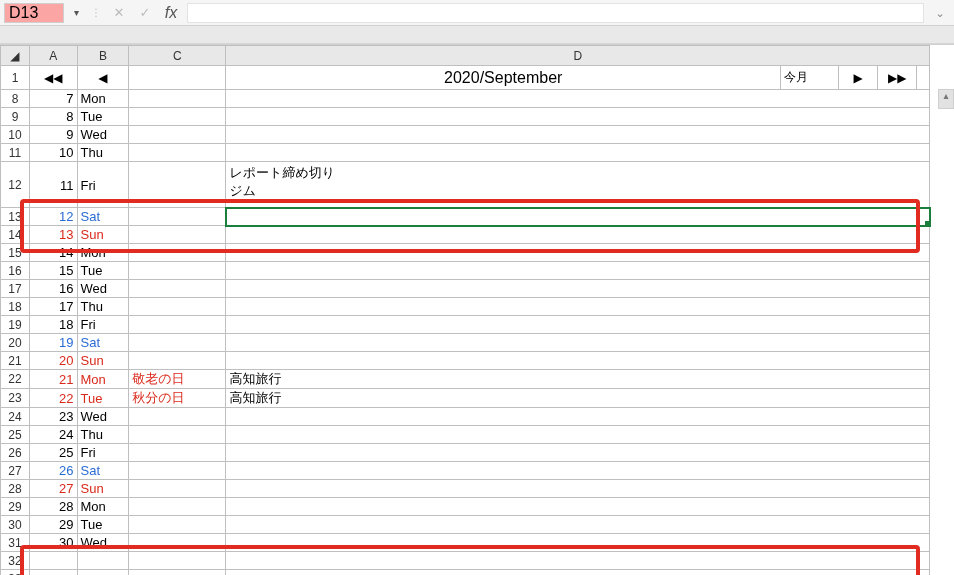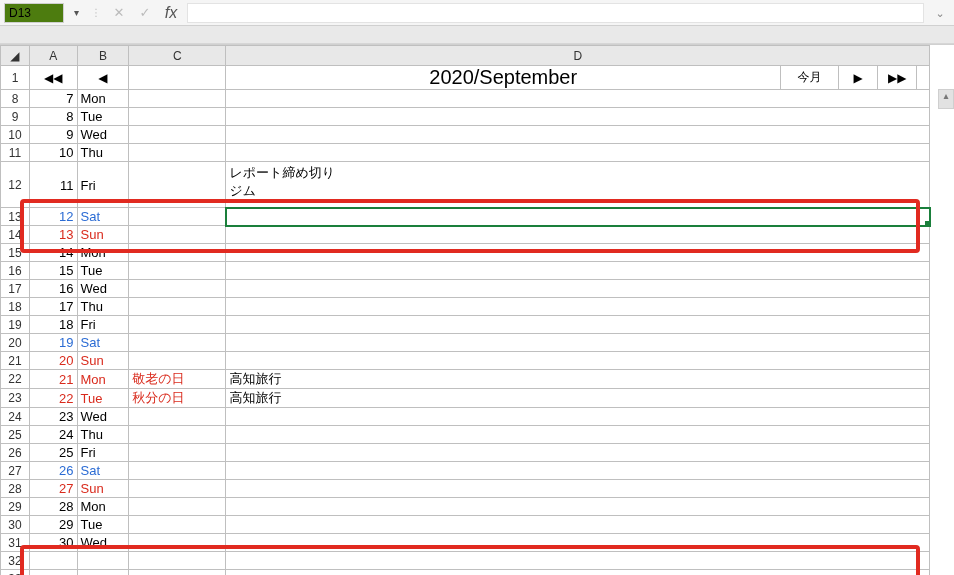--- a/index.html
+++ b/index.html
@@ -18,23 +18,23 @@
     align-items: center;
     background: #f5f5f5;
     height: 26px;
     border-bottom: 1px solid #d0d0d0;
     padding: 0 4px;
     gap: 6px;
   }
   .name-box {
     width: 60px;
     height: 20px;
-    background: #4d7c0f;
+    background: #fca5a5;
     border: 1px solid #cfcfcf;
-    font-size: 12px;
+    font-size: 16px;
     padding: 1px 4px;
     text-align: left;
   }
   .name-dd {
     font-size: 10px;
     color: #555;
     padding: 0 4px;
   }
   .sep { color: #c0c0c0; font-size: 10px; padding: 0 2px; }
   .fbar-btn {
@@ -109,25 +109,25 @@
   col.cw-h { width:12px; }
 
   .num { text-align:right; }
   .ctr { text-align:left; }
   .red { color:#d92a1c; }
   .blue { color:#2a6bd4; }
   .txt { font-size:13px; }
 
   
   tr.title td { height: 24px; }
-  .title-text { text-align:center; font-size:20px; }
+  .title-text { text-align:center; font-size:16px; }
 
   
   .nav-btn { text-align:center; font-size:12px;}
-  .today-btn { text-align:center; font-size:12px;}
+  .today-btn { font-size:12px;}
 
   
   tr.tall td { height: 46px; vertical-align: top; padding-top:2px;}
   tr.tall td.rowhdr { vertical-align: middle; padding-top:0;}
   tr.tall .daynum, tr.tall .dow { vertical-align: middle; }
 
   
   td.sel {
     outline: 2px solid #1a7f3b;
     outline-offset: -1px;

